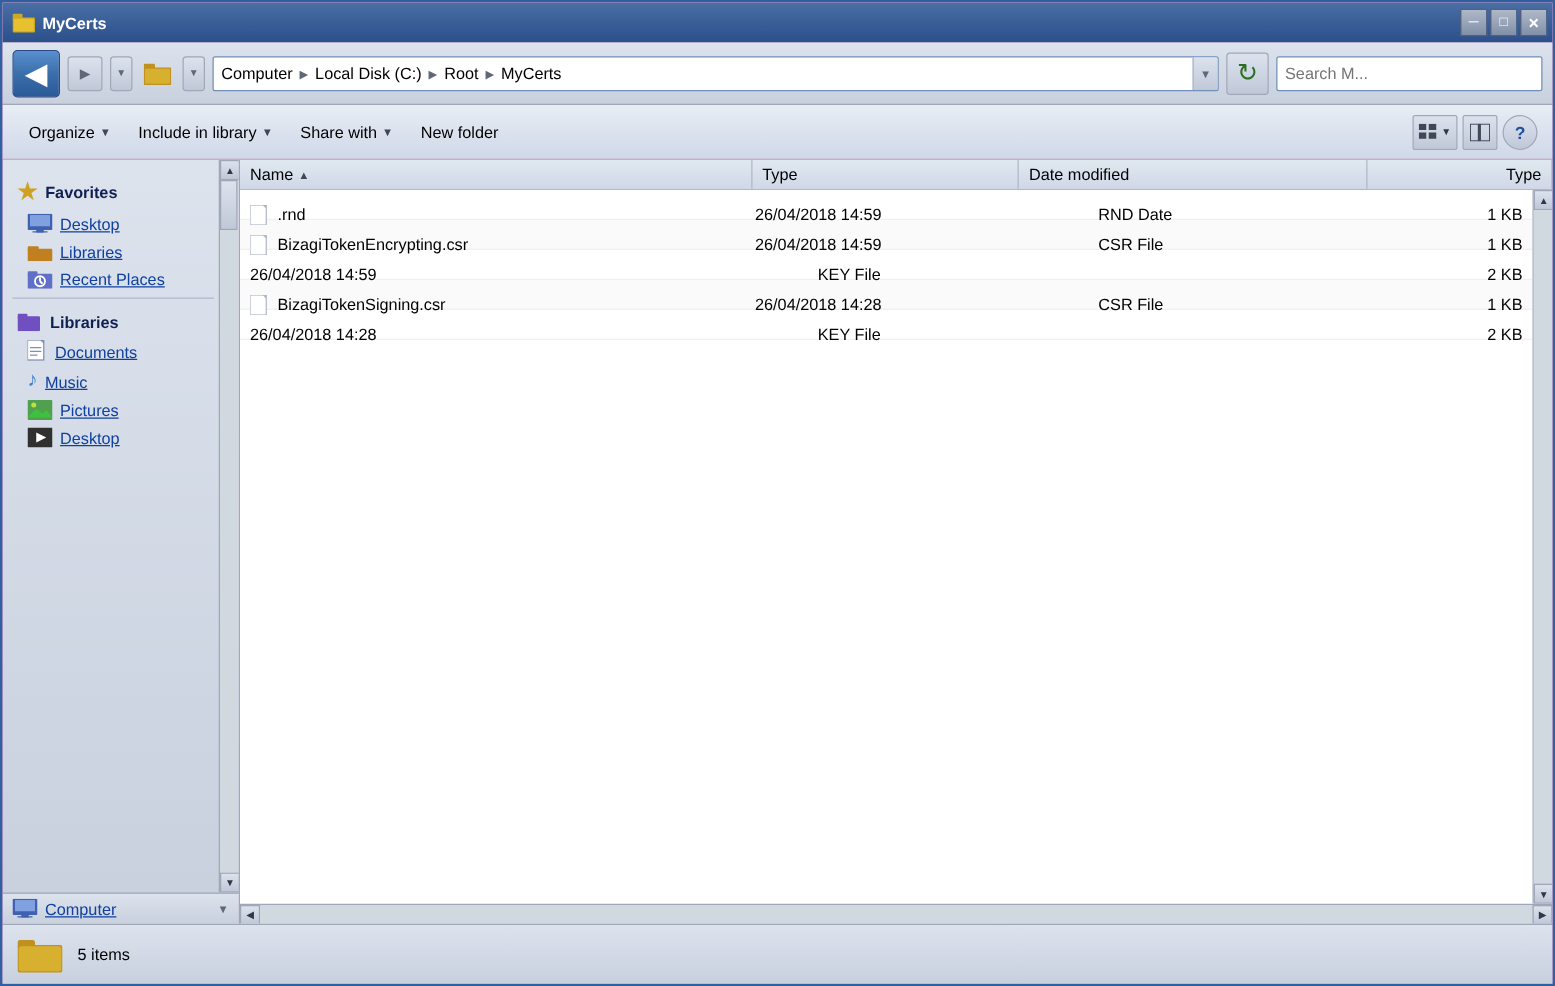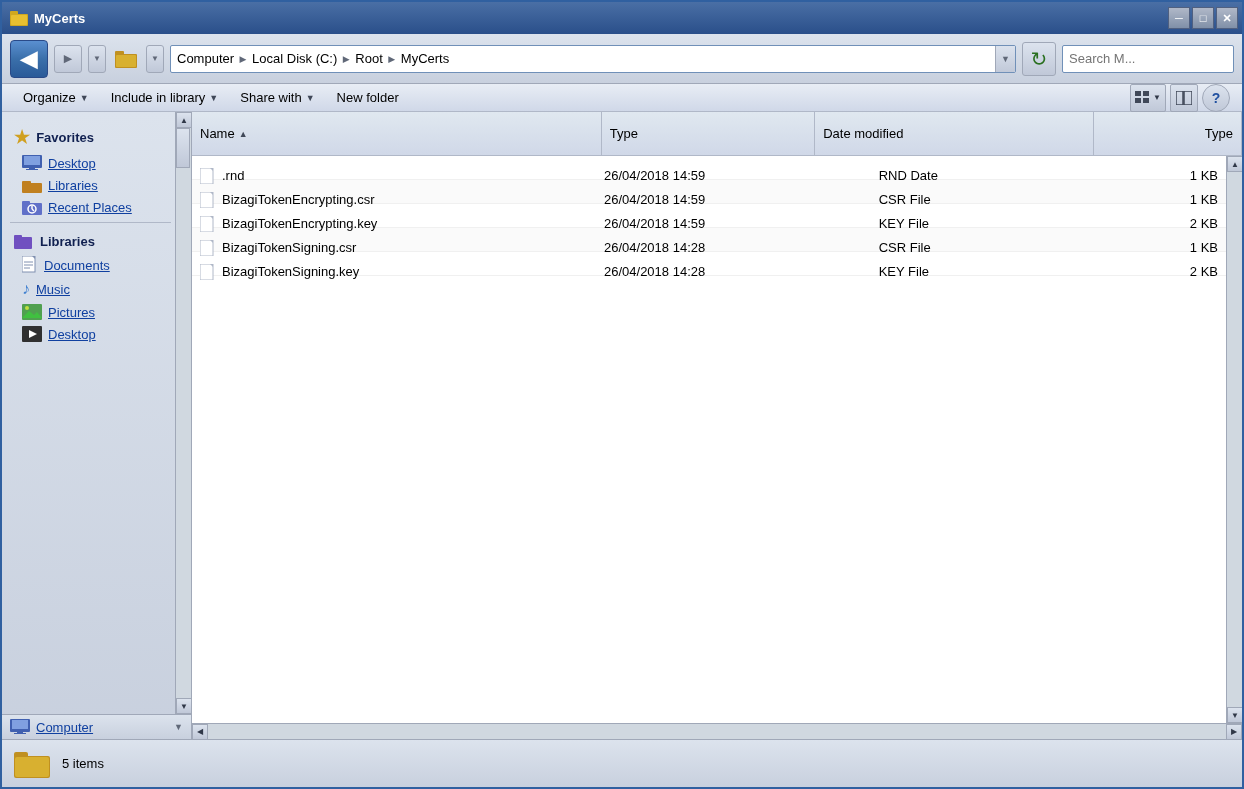--- a/index.html
+++ b/index.html
@@ -152,21 +152,21 @@
       border-radius: 3px;
       display: flex;
       align-items: center;
       justify-content: center;
       cursor: pointer;
       color: #2a7020;
       font-size: 20px;
     }
     .search-box {
       height: 28px;
-      width: 172px;
+      width: 213px;
       background: white;
       border: 1px solid #7090b8;
       border-radius: 2px;
       display: flex;
       align-items: center;
       overflow: hidden;
     }
     .search-input {
       flex: 1;
       border: none;
@@ -174,21 +174,21 @@
       padding: 0 6px;
       font-size: 13px;
       color: #808898;
       background: transparent;
     }
 
     
     .toolbar {
       background: linear-gradient(to bottom, #e8edf5, #d0d8e8);
       border-bottom: 1px solid #b0b8c8;
-      height: 28px;
+      height: 44px;
       display: flex;
       align-items: center;
       padding: 0 12px;
       gap: 4px;
     }
     .toolbar-btn {
       height: 30px;
       padding: 0 8px;
       background: transparent;
       border: 1px solid transparent;
@@ -273,21 +273,21 @@
       flex: 1;
       display: flex;
       flex-direction: column;
       background: white;
       overflow: hidden;
     }
     .file-header {
       display: flex;
       background: linear-gradient(to bottom, #e0e8f0, #d0d8e8);
       border-bottom: 1px solid #b0b8c8;
-      height: 44px;
+      height: 24px;
       align-items: stretch;
     }
     .file-header-col {
       display: flex;
       align-items: center;
       padding: 0 8px;
       border-right: 1px solid #b0b8c8;
       font-size: 13px;
       color: #000;
       cursor: pointer;
@@ -695,51 +695,37 @@
           <rect x="0" y="0" width="13" height="16" fill="white" stroke="#b0b8c8" stroke-width="1"></rect>
           <polygon points="10,0 13,0 13,3" fill="#b0b8c8"></polygon>
         </svg>
         <span>BizagiTokenEncrypting.csr</span>
       </div>
       <div class="file-cell col-date">26/04/2018 14:59</div>
       <div class="file-cell col-type">CSR File</div>
       <div class="file-cell col-size">1 KB</div>
     </div>
             <div class="file-row">
-      <div class="file-cell col-name">
-        <svg width="16" height="16" viewBox="0 0 16 16" style="flex-shrink:0;">
-          <rect x="0" y="0" width="13" height="16" fill="white" stroke="#b0b8c8" stroke-width="1"></rect>
-          <polygon points="10,0 13,0 13,3" fill="#b0b8c8"></polygon>
-        </svg>
-        <span>BizagiTokenEncrypting.key</span>
-      </div>
       <div class="file-cell col-date">26/04/2018 14:59</div>
       <div class="file-cell col-type">KEY File</div>
       <div class="file-cell col-size">2 KB</div>
     </div>
             <div class="file-row">
       <div class="file-cell col-name">
         <svg width="16" height="16" viewBox="0 0 16 16" style="flex-shrink:0;">
           <rect x="0" y="0" width="13" height="16" fill="white" stroke="#b0b8c8" stroke-width="1"></rect>
           <polygon points="10,0 13,0 13,3" fill="#b0b8c8"></polygon>
         </svg>
         <span>BizagiTokenSigning.csr</span>
       </div>
       <div class="file-cell col-date">26/04/2018 14:28</div>
       <div class="file-cell col-type">CSR File</div>
       <div class="file-cell col-size">1 KB</div>
     </div>
             <div class="file-row">
-      <div class="file-cell col-name">
-        <svg width="16" height="16" viewBox="0 0 16 16" style="flex-shrink:0;">
-          <rect x="0" y="0" width="13" height="16" fill="white" stroke="#b0b8c8" stroke-width="1"></rect>
-          <polygon points="10,0 13,0 13,3" fill="#b0b8c8"></polygon>
-        </svg>
-        <span>BizagiTokenSigning.key</span>
-      </div>
       <div class="file-cell col-date">26/04/2018 14:28</div>
       <div class="file-cell col-type">KEY File</div>
       <div class="file-cell col-size">2 KB</div>
     </div>
           </div>
         <div class="vscrollbar">
           <div class="vscrollbar-arrow">▲</div>
           <div class="vscrollbar-track"></div>
           <div class="vscrollbar-arrow">▼</div>
         </div>

